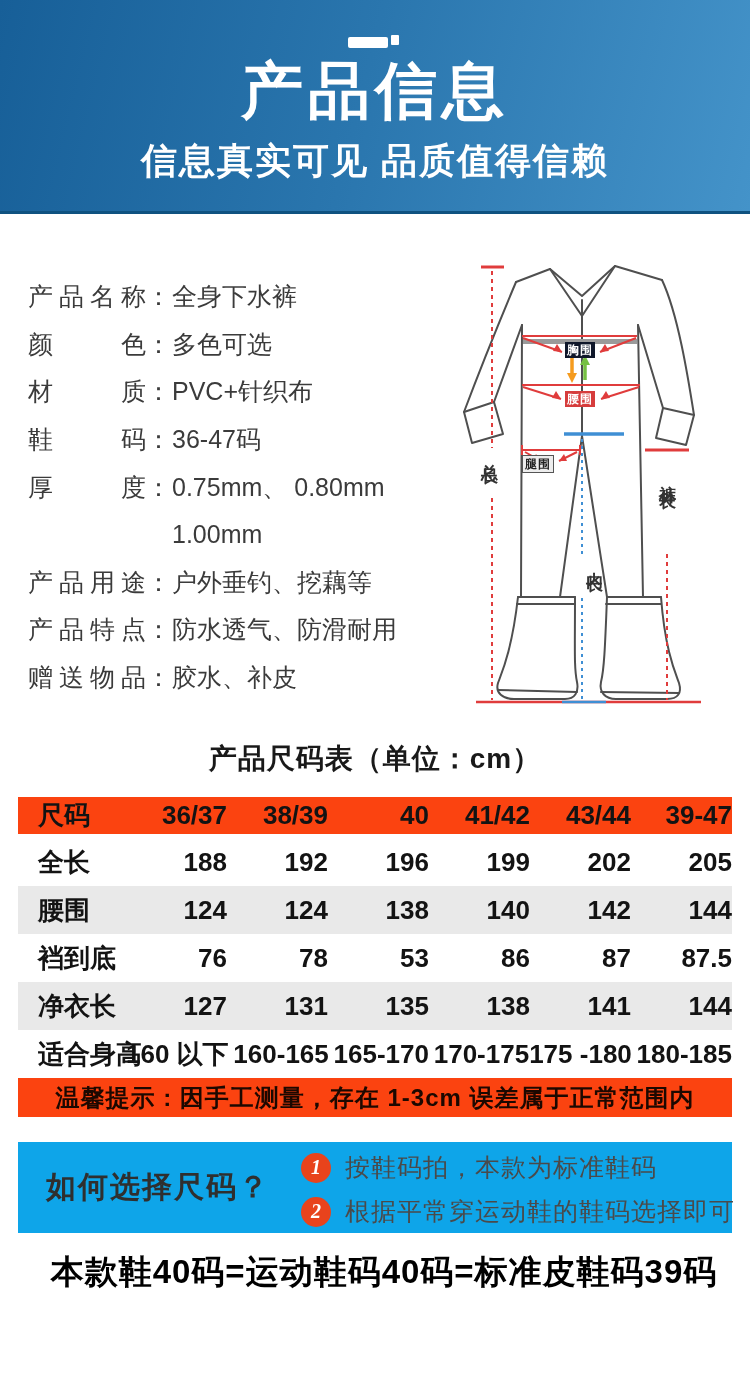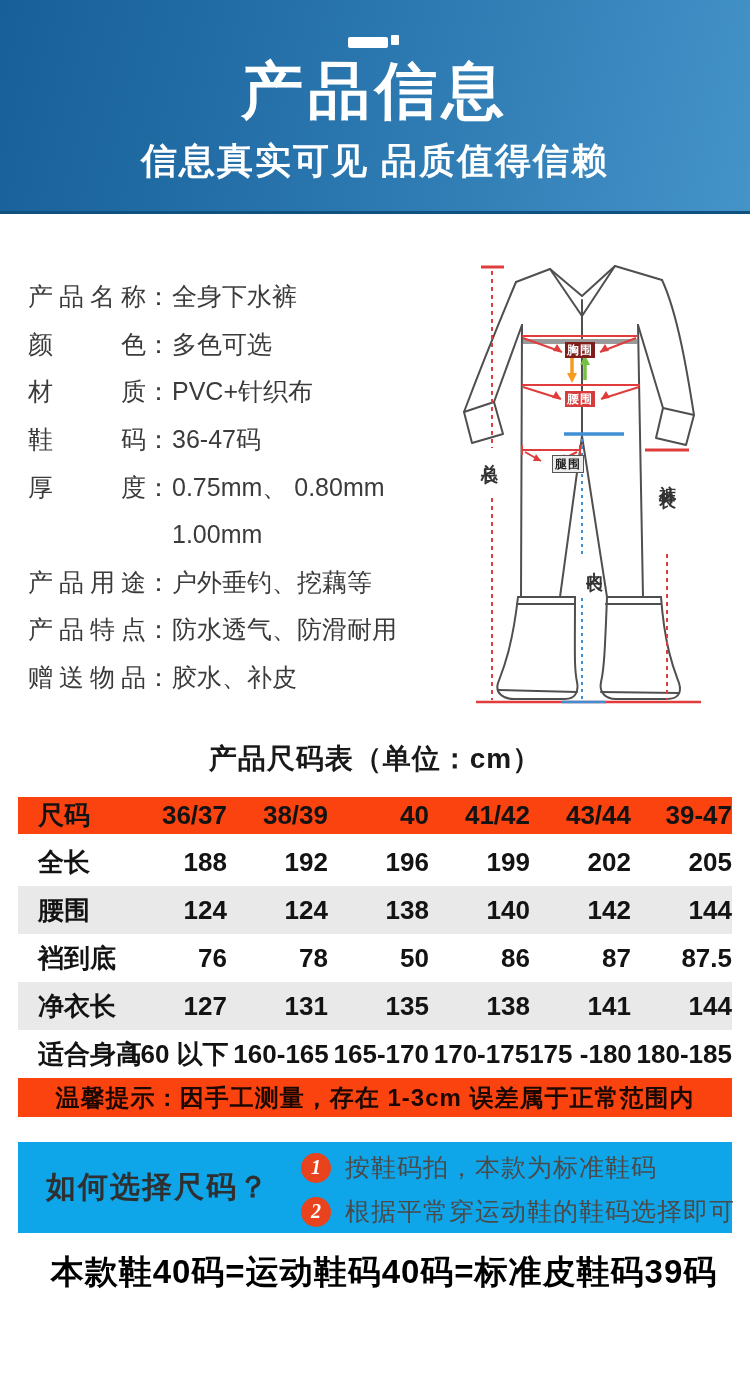--- a/index.html
+++ b/index.html
@@ -29,23 +29,23 @@
   .specs{position:absolute;left:28px;top:273px;width:430px;}
   .spec-row{height:47.6px;display:flex;align-items:center;font-size:25px;color:#3b3b3b;}
   .spec-label{display:inline-block;width:118px;text-align:justify;text-align-last:justify;}
   .spec-colon{display:inline-block;width:26px;}
   .spec-value{white-space:nowrap;}
   .spec-row.cont{padding-left:144px;}
   
   .diagram{position:absolute;left:448px;top:252px;width:302px;height:480px;}
   .diagram svg{position:absolute;left:0;top:0;}
   .chip{position:absolute;font-size:12px;font-weight:700;line-height:1;padding:2px 2px;color:#fff;letter-spacing:1px;}
-  .chip.chest{left:117px;top:90px;background:#7f1d1d;}
+  .chip.chest{left:117px;top:90px;background:#0f172a;}
   .chip.waist{left:117px;top:139px;background:#d63c3c;}
-  .chip.thigh{left:104px;top:203px;background:#ededed;color:#222;border:1px solid #555;}
+  .chip.thigh{left:74px;top:203px;background:#ededed;color:#222;border:1px solid #555;}
   .vlabel{position:absolute;writing-mode:vertical-rl;text-orientation:upright;
     font-size:17px;font-weight:700;color:#333;letter-spacing:3px;line-height:1;}
   .vlabel.total{left:33px;top:198px;}
   .vlabel.outer{left:211px;top:220px;}
   .vlabel.inner{left:138px;top:306px;}
   
   .table-title{position:absolute;left:0;top:740px;width:750px;text-align:center;
     font-size:28px;font-weight:700;color:#191919;letter-spacing:1px;}
   .size-table{position:absolute;left:18px;top:797px;width:714px;}
   .trow{display:grid;grid-template-columns:108px repeat(6,1fr);align-items:center;}
@@ -231,21 +231,21 @@
     <div class="tcell">124</div>
     <div class="tcell">138</div>
     <div class="tcell">140</div>
     <div class="tcell">142</div>
     <div class="tcell">144</div>
   </div>
   <div class="trow data">
     <div class="tcell lab">裆到底</div>
     <div class="tcell">76</div>
     <div class="tcell">78</div>
-    <div class="tcell">50</div>
+    <div class="tcell">53</div>
     <div class="tcell">86</div>
     <div class="tcell">87</div>
     <div class="tcell">87.5</div>
   </div>
   <div class="trow data alt">
     <div class="tcell lab">净衣长</div>
     <div class="tcell">127</div>
     <div class="tcell">131</div>
     <div class="tcell">135</div>
     <div class="tcell">138</div>

